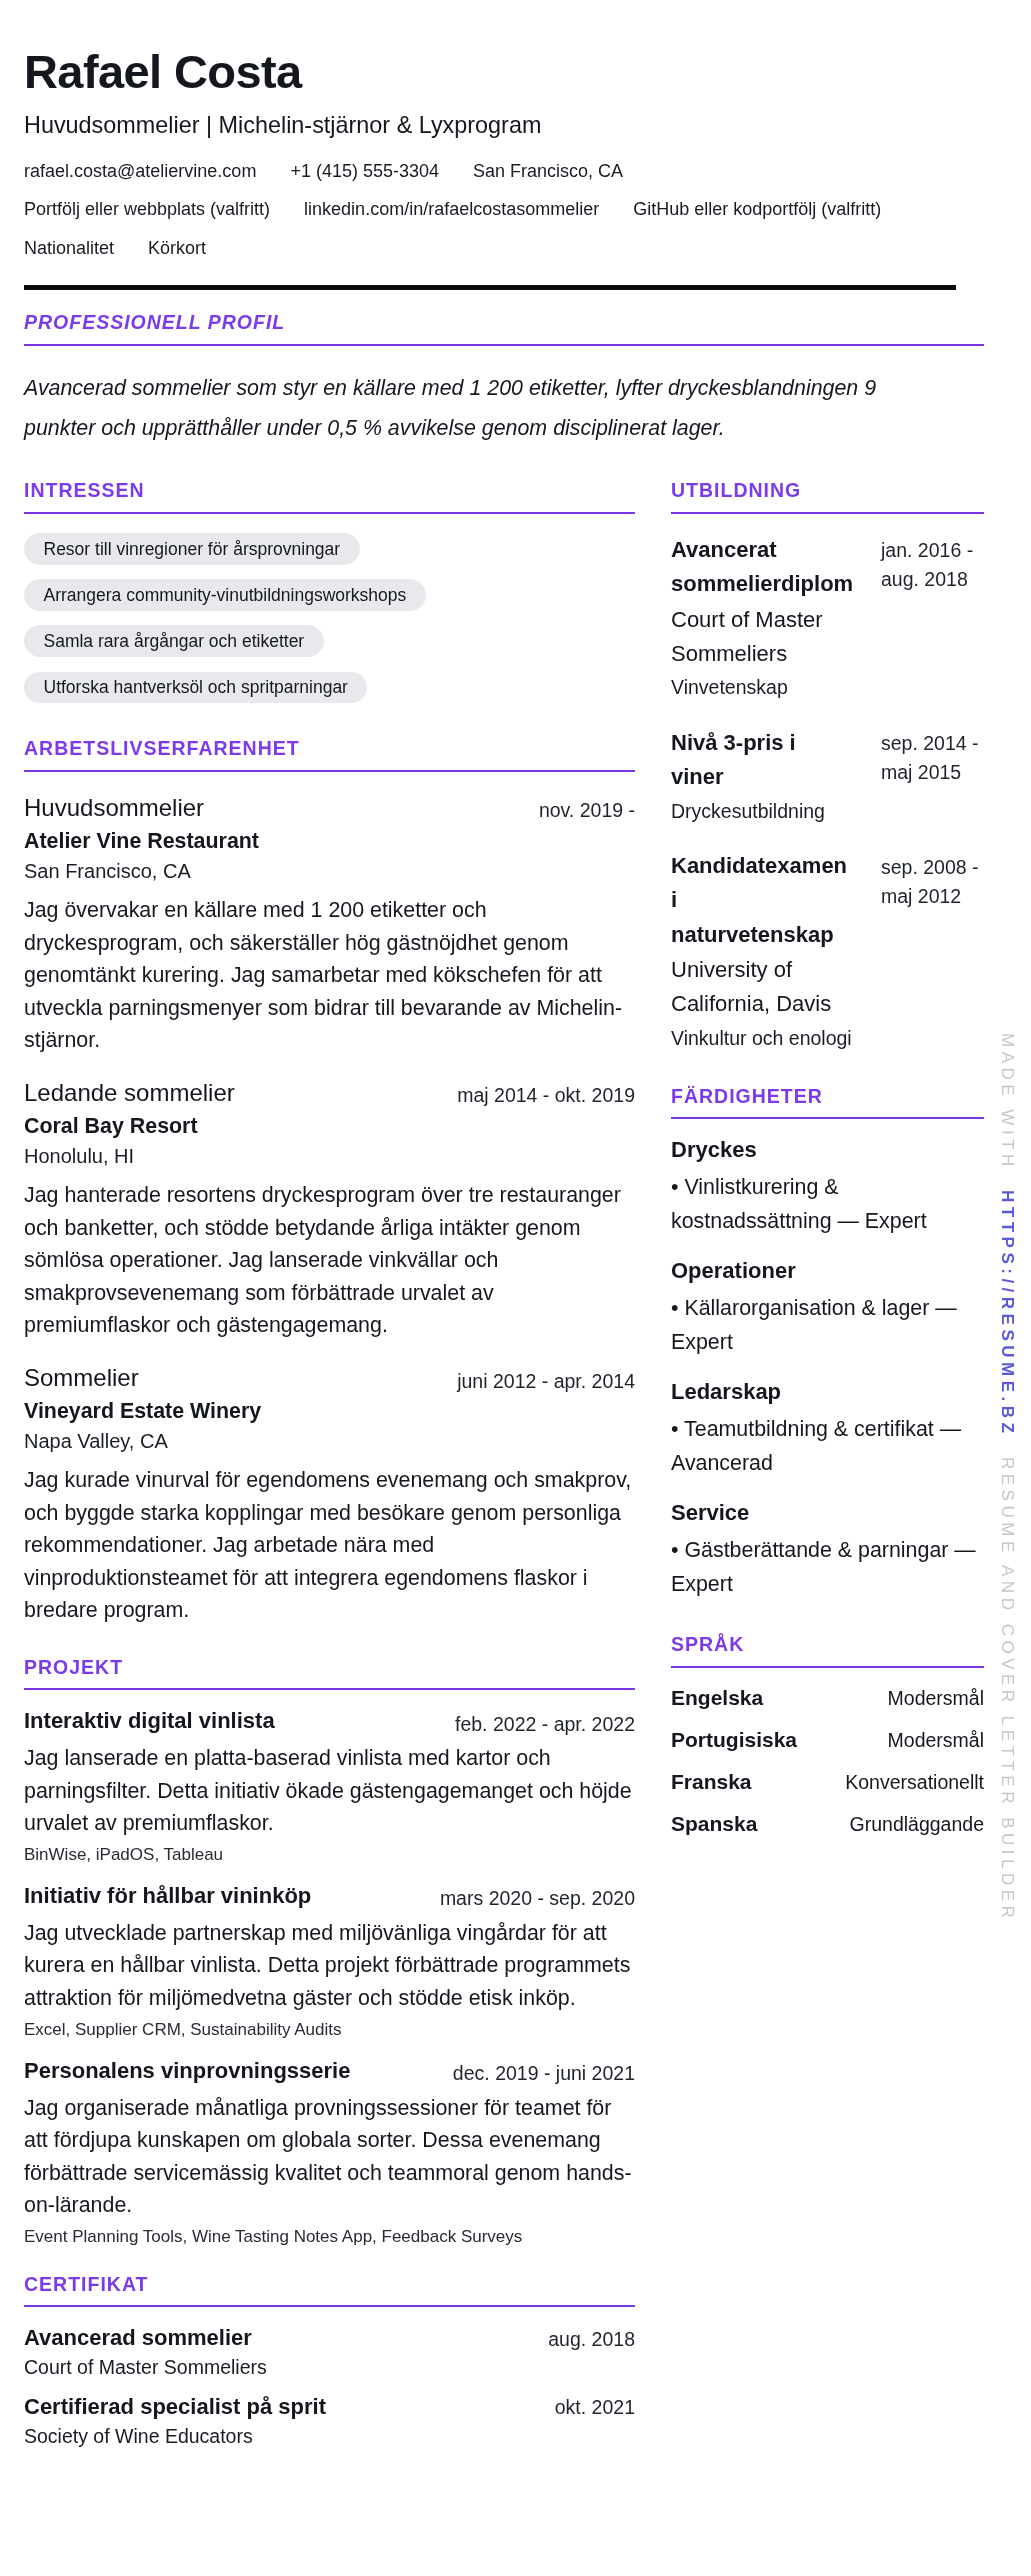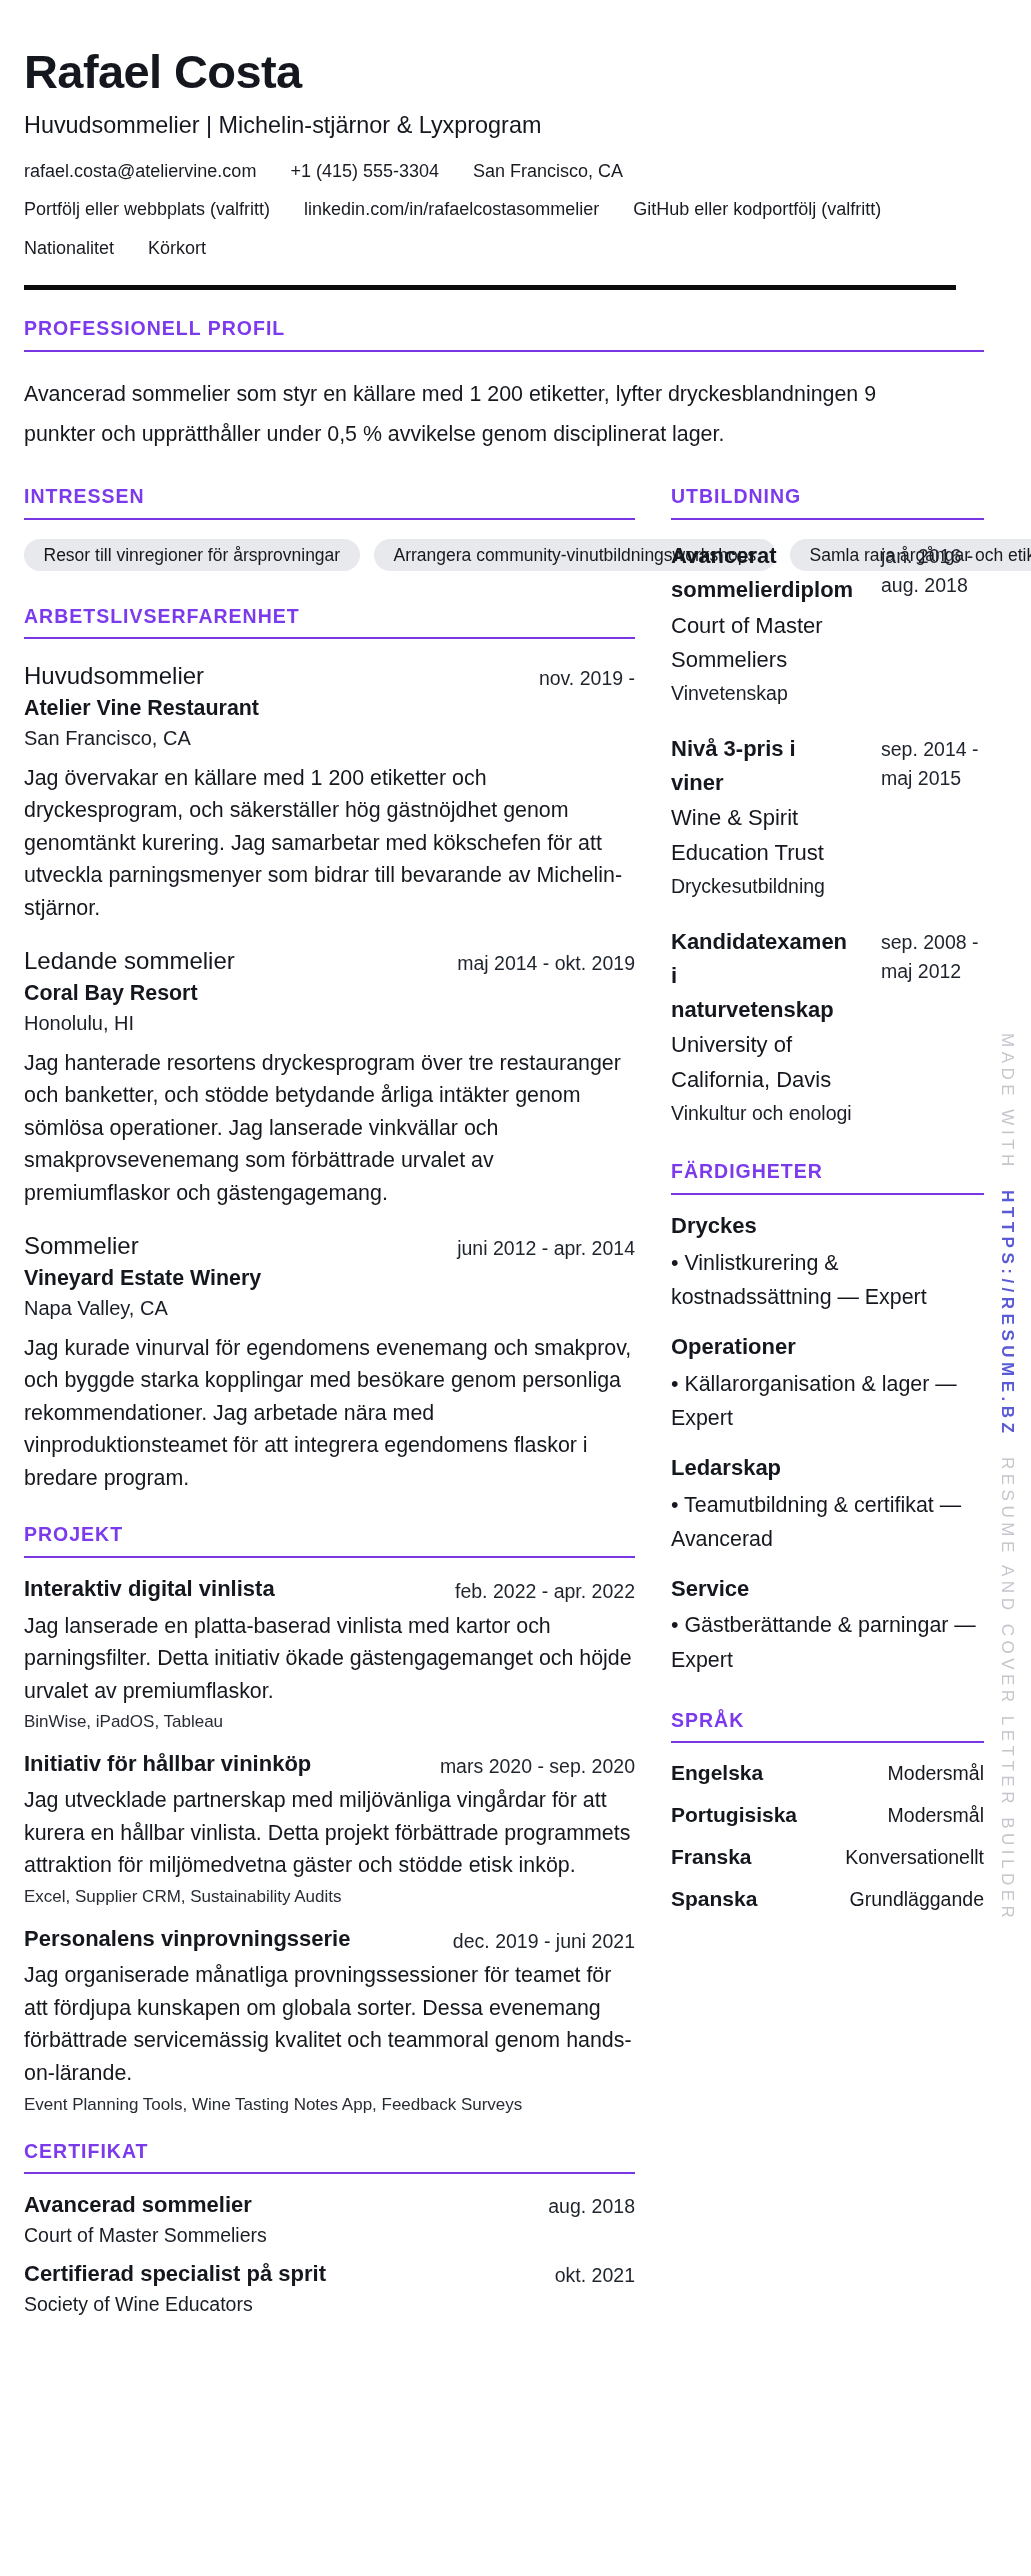--- a/index.html
+++ b/index.html
@@ -12,29 +12,29 @@
   .name { font-size:47px; font-weight:700; letter-spacing:-0.6px; line-height:1.15; margin-bottom:11.7px; }
   .headline { font-size:23.4px; line-height:1.2; margin-bottom:22px; color:#14171E; }
   .contact-row { display:flex; flex-wrap:wrap; column-gap:34px; row-gap:17px;
                  font-size:18px; line-height:1.2; margin-bottom:17px; color:#181B22; }
   .top-divider { margin-top:25px; height:5.8px; background:#0C0C0E; width:932px; }
 
   
   .sec-head { padding-bottom:9px; border-bottom:2.6px solid #7B36E3; }
   .sec-title { font-size:19.5px; font-weight:700; letter-spacing:1px; color:#7C3AED;
                text-transform:uppercase; line-height:1.2; }
-  .sec-profile { margin-top:27px; }
+  .sec-profile { margin-top:21px;font-style:italic; }
   .profile-text { margin-top:22px; font-size:21.4px; line-height:1.9; color:#15181E; width:903px; }
 
   .columns { margin-top:30px; display:flex; gap:36px; }
   .col-left { width:611px; flex:0 0 auto; }
   .col-right { flex:1 1 auto; min-width:0; }
 
   
-  .pills { margin-top:19.5px; display:flex; flex-direction:row; gap:14.3px; align-items:flex-start; }
+  .pills { margin-top:19.5px; display:flex; flex-direction:column; gap:14.3px; align-items:flex-start; }
   .pill { background:#E8E9EC; border-radius:649px; padding:6.5px 19.5px; font-size:17.5px;
           line-height:1.08; color:#15181E; white-space:nowrap; }
 
   
   .sec-experience { margin-top:34px; }
   .job { margin-top:23.4px; }
   .job + .job { }
   .row-split { display:flex; justify-content:space-between; align-items:flex-start; }
   .job-title { font-size:24px; font-weight:400; line-height:1.12; }
   .job-date { font-size:19.5px; color:#1E232C; line-height:1.3; padding-top:3.2px; white-space:nowrap; }
@@ -240,21 +240,20 @@
         <div class="edu-item">
           <div class="edu-title">Avancerat sommelierdiplom</div>
           <div class="edu-date">jan. 2016 - aug. 2018</div>
           <div class="edu-school">Court of Master Sommeliers</div>
           <div class="edu-field">Vinvetenskap</div>
         </div>
 
         <div class="edu-item">
           <div class="edu-title">Nivå 3-pris i viner</div>
           <div class="edu-date">sep. 2014 - maj 2015</div>
-          <div class="edu-school">Wine &amp; Spirit Education Trust</div>
           <div class="edu-field">Dryckesutbildning</div>
         </div>
 
         <div class="edu-item">
           <div class="edu-title">Kandidatexamen i naturvetenskap</div>
           <div class="edu-date">sep. 2008 - maj 2012</div>
           <div class="edu-school">University of California, Davis</div>
           <div class="edu-field">Vinkultur och enologi</div>
         </div>
       </section>

